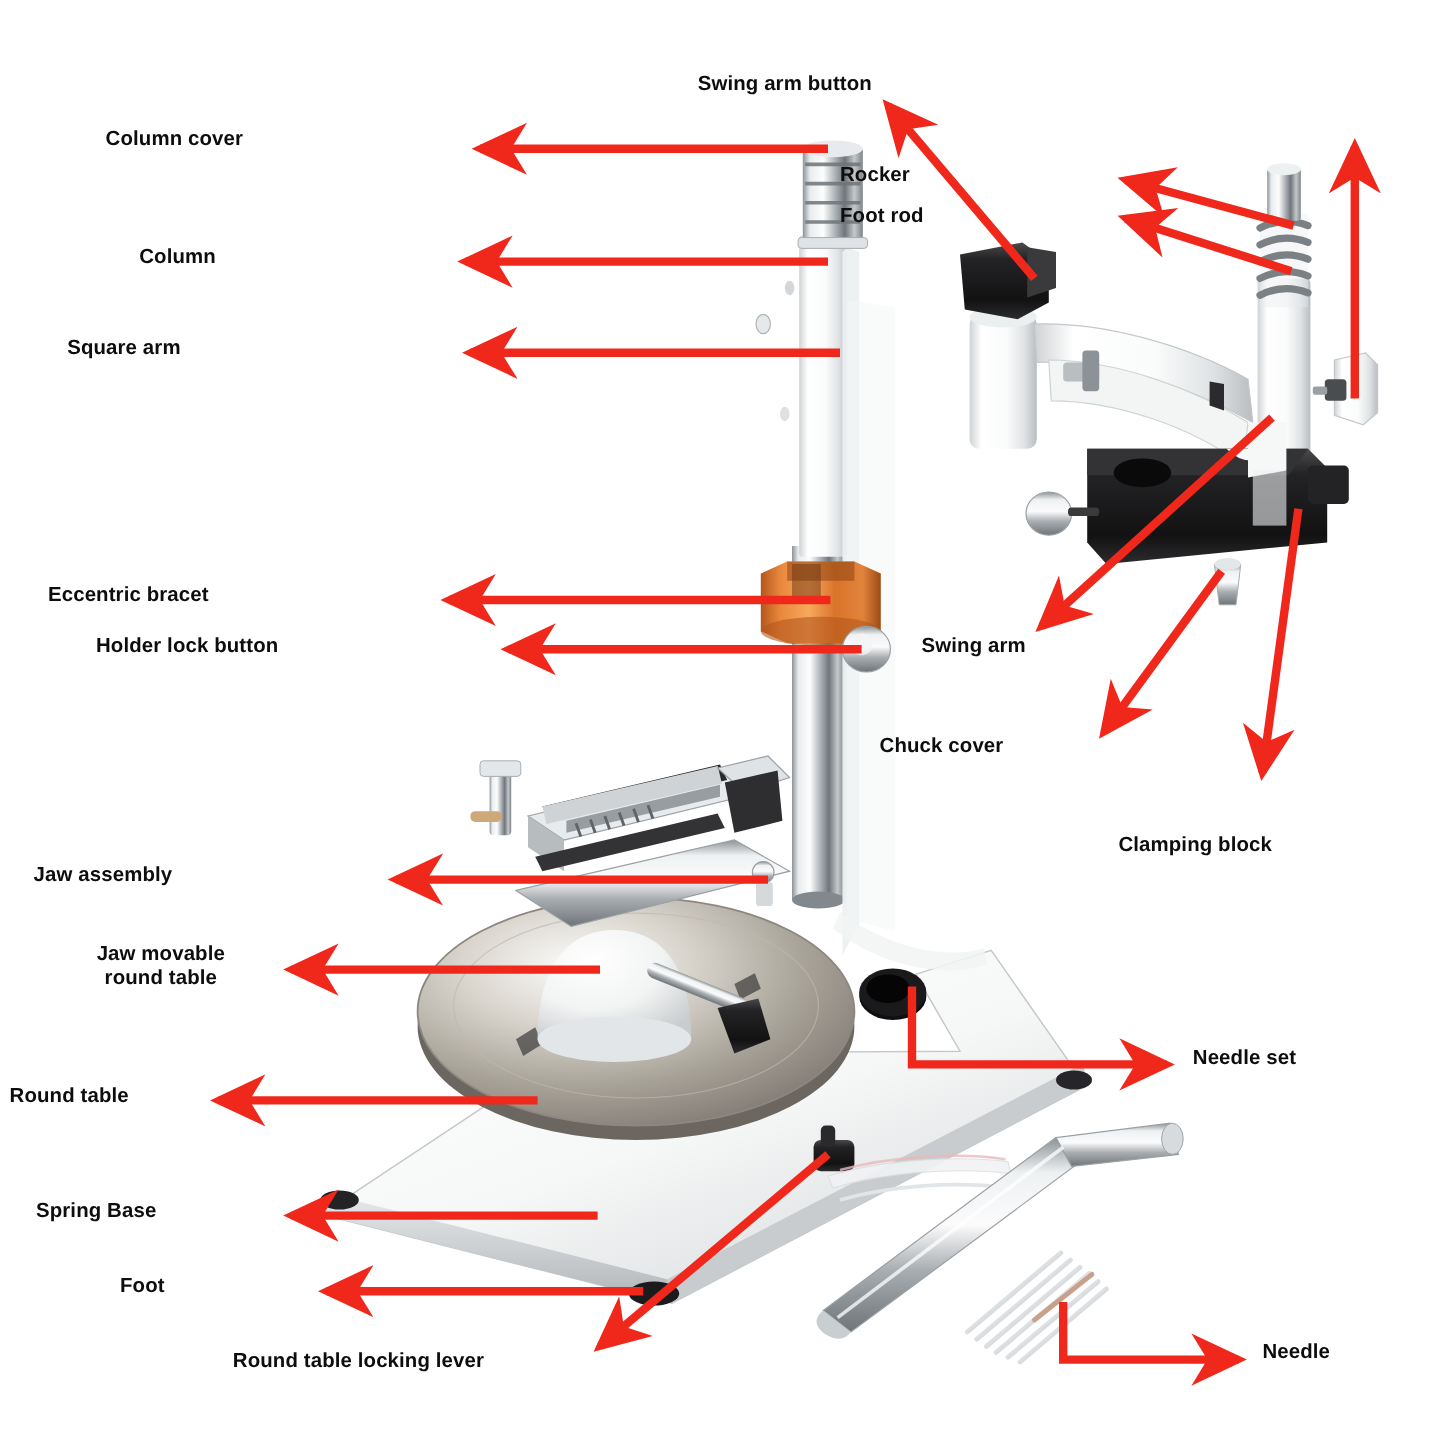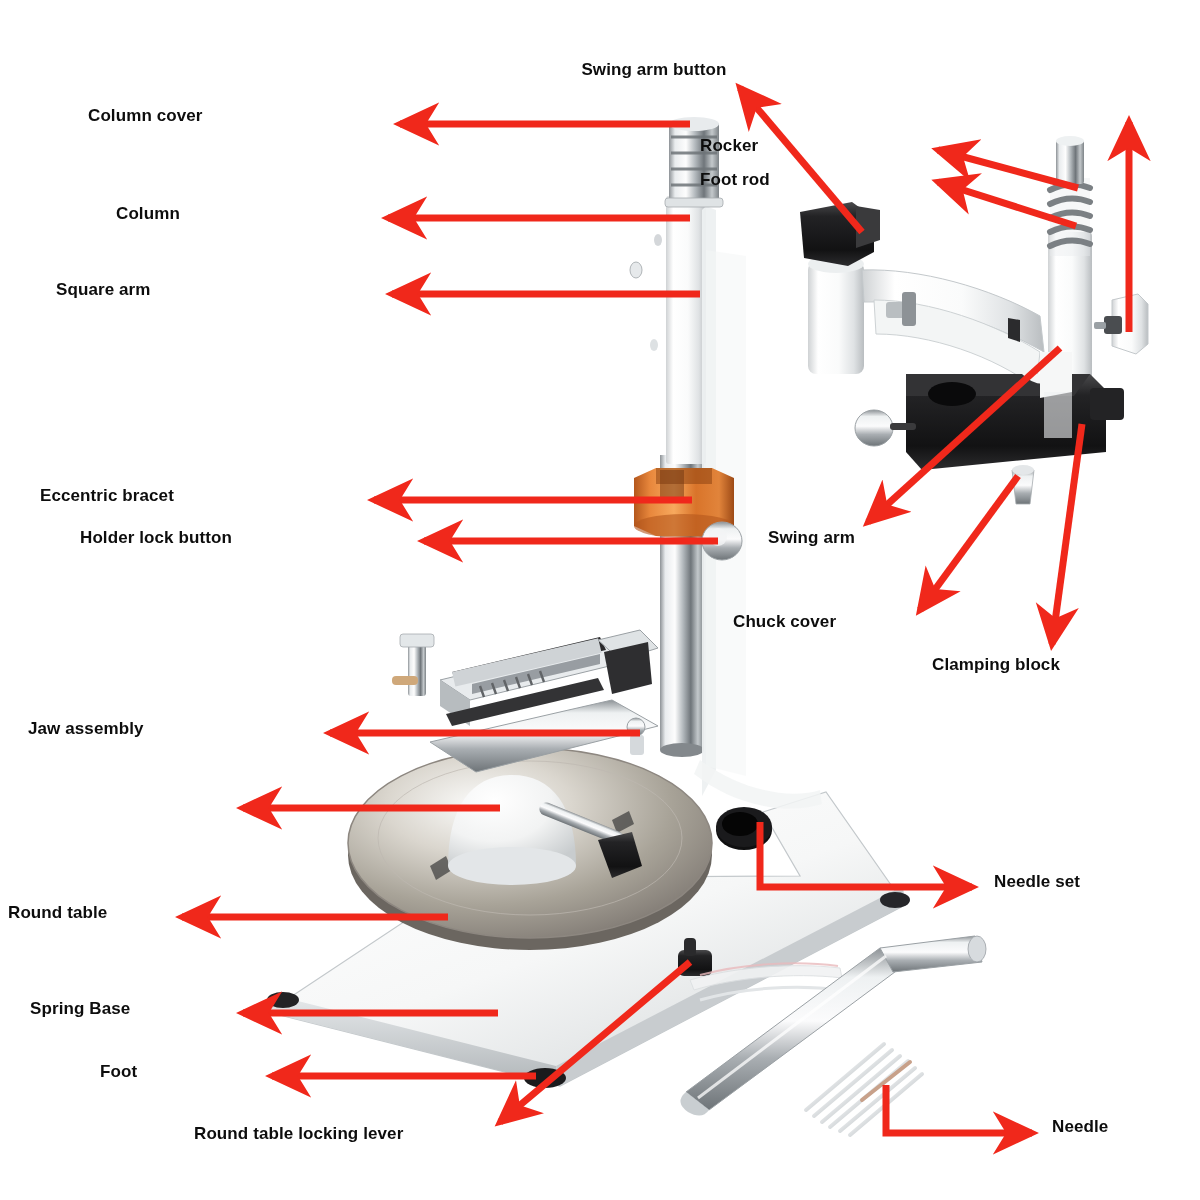--- a/index.html
+++ b/index.html
@@ -345,24 +345,26 @@
   <div class="lbl r" style="left:56px;top:280px;width:324px;">Square arm</div>
 
   <div class="lbl r" style="left:40px;top:486px;width:322px;">Eccentric bracet</div>
 
   <div class="lbl r" style="left:80px;top:528px;width:332px;">Holder lock button</div>
 
   <div class="lbl l" style="left:768px;top:528px;width:260px;">Swing arm</div>
 
   <div class="lbl l" style="left:733px;top:612px;width:260px;">Chuck cover</div>
 
-  <div class="lbl l" style="left:932px;top:655px;width:268px;">Clamping block</div>
+  <div class="lbl l" style="left:932px;top:694px;width:268px;">Clamping block</div>
 
   <div class="lbl r" style="left:28px;top:719px;width:290px;">Jaw assembly</div>
 
+  <div class="lbl c" style="left:36px;top:785px;width:196px;">Jaw movable
+round table</div>
 
   <div class="lbl l" style="left:994px;top:872px;width:206px;">Needle set</div>
 
   <div class="lbl r" style="left:8px;top:903px;width:162px;">Round table</div>
 
   <div class="lbl r" style="left:30px;top:999px;width:202px;">Spring Base</div>
 
   <div class="lbl r" style="left:100px;top:1062px;width:162px;">Foot</div>
 
   <div class="lbl l" style="left:194px;top:1124px;width:330px;">Round table locking lever</div>

